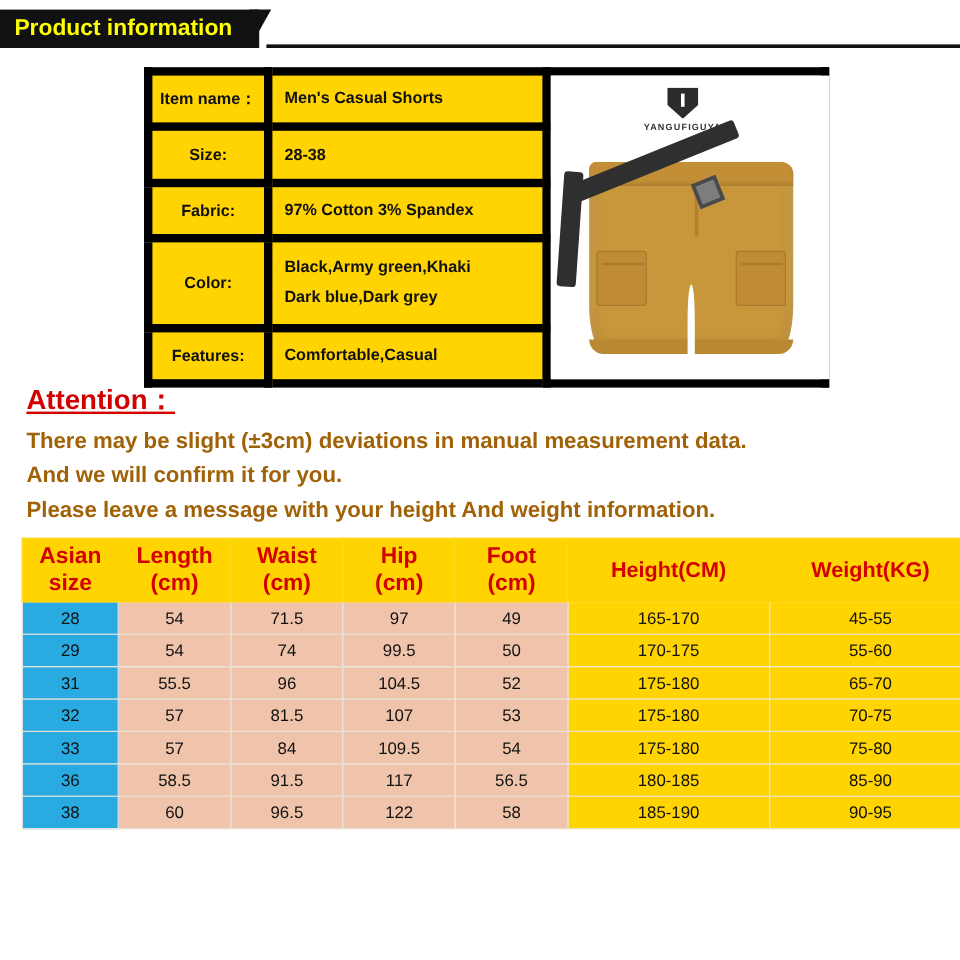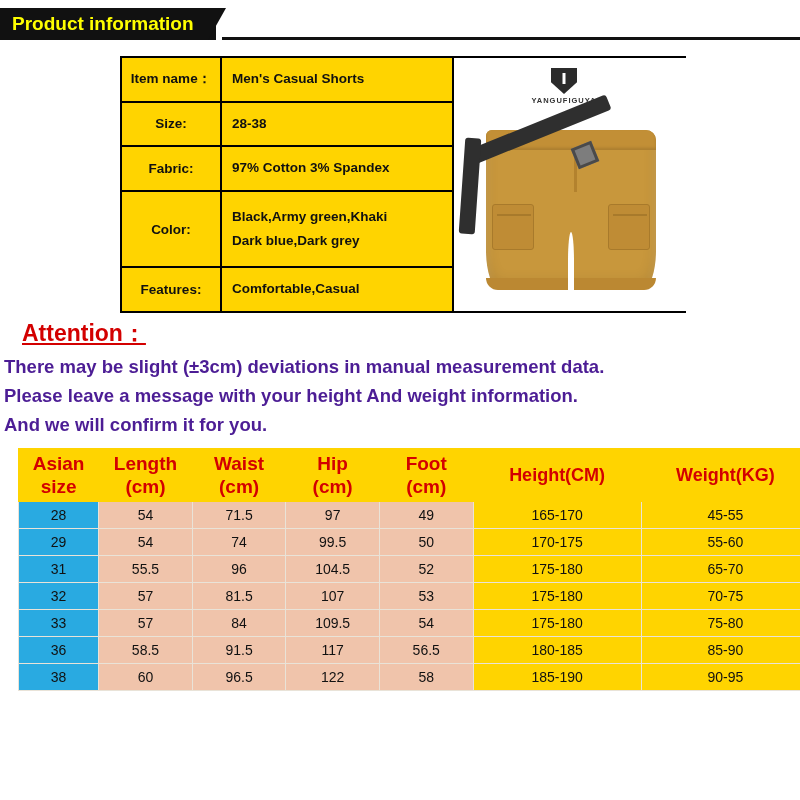--- a/index.html
+++ b/index.html
@@ -37,21 +37,21 @@
   }
 
   
   .info-table {
     position: absolute; left: 120px; top: 56px;
     width: 560px; height: 255px;
     border-collapse: collapse;
     table-layout: fixed;
   }
   .info-table td {
-    border: 2px solid #000000;
+    border: 7px solid #000000;
     vertical-align: middle;
     font-size: 13.5px;
     font-weight: bold;
     color: #111111;
     margin-top: 20px;
   }
   .info-label {
     width: 100px;
     background: #ffd400;
     text-align: center;
@@ -139,22 +139,22 @@
     width: 16px; height: 96px; background: #2f2f2f; border-radius: 3px;
     transform: rotate(4deg);
   }
 
   
   .attention-title {
     position: absolute; left: 22px; top: 318px;
     font-size: 23px; font-weight: bold; color: #d30000; text-decoration: underline;
   }
   .attn-lines {
-    position: absolute; left: 4px; top: 352px; width: 760px;
-    font-size: 18.5px; font-weight: bold; color: #4c1d95; line-height: 29px;
+    position: absolute; left: 22px; top: 352px; width: 760px;
+    font-size: 18.5px; font-weight: bold; color: #a16207; line-height: 29px;
   }
 
   
   .size-table {
     position: absolute; left: 18px; top: 448px;
     width: 792px;
     border-collapse: collapse;
     table-layout: fixed;
   }
   .size-table th, .size-table td {
@@ -234,22 +234,22 @@
       <tr>
         <td class="info-label">Features:</td>
         <td class="info-value">Comfortable,Casual</td>
       </tr>
     </tbody>
   </table>
 
   <div class="attention-title">Attention：</div>
   <div class="attn-lines">
     <div>There may be slight (±3cm) deviations in manual measurement data.</div>
+    <div>And we will confirm it for you.</div>
     <div>Please leave a message with your height And weight information.</div>
-    <div>And we will confirm it for you.</div>
   </div>
 
   <table class="size-table">
     <colgroup>
       <col class="size-col">
         <col class="meas-col">
         <col class="meas-col">
         <col class="meas-col">
         <col class="meas-col">
         <col class="hw-col">

